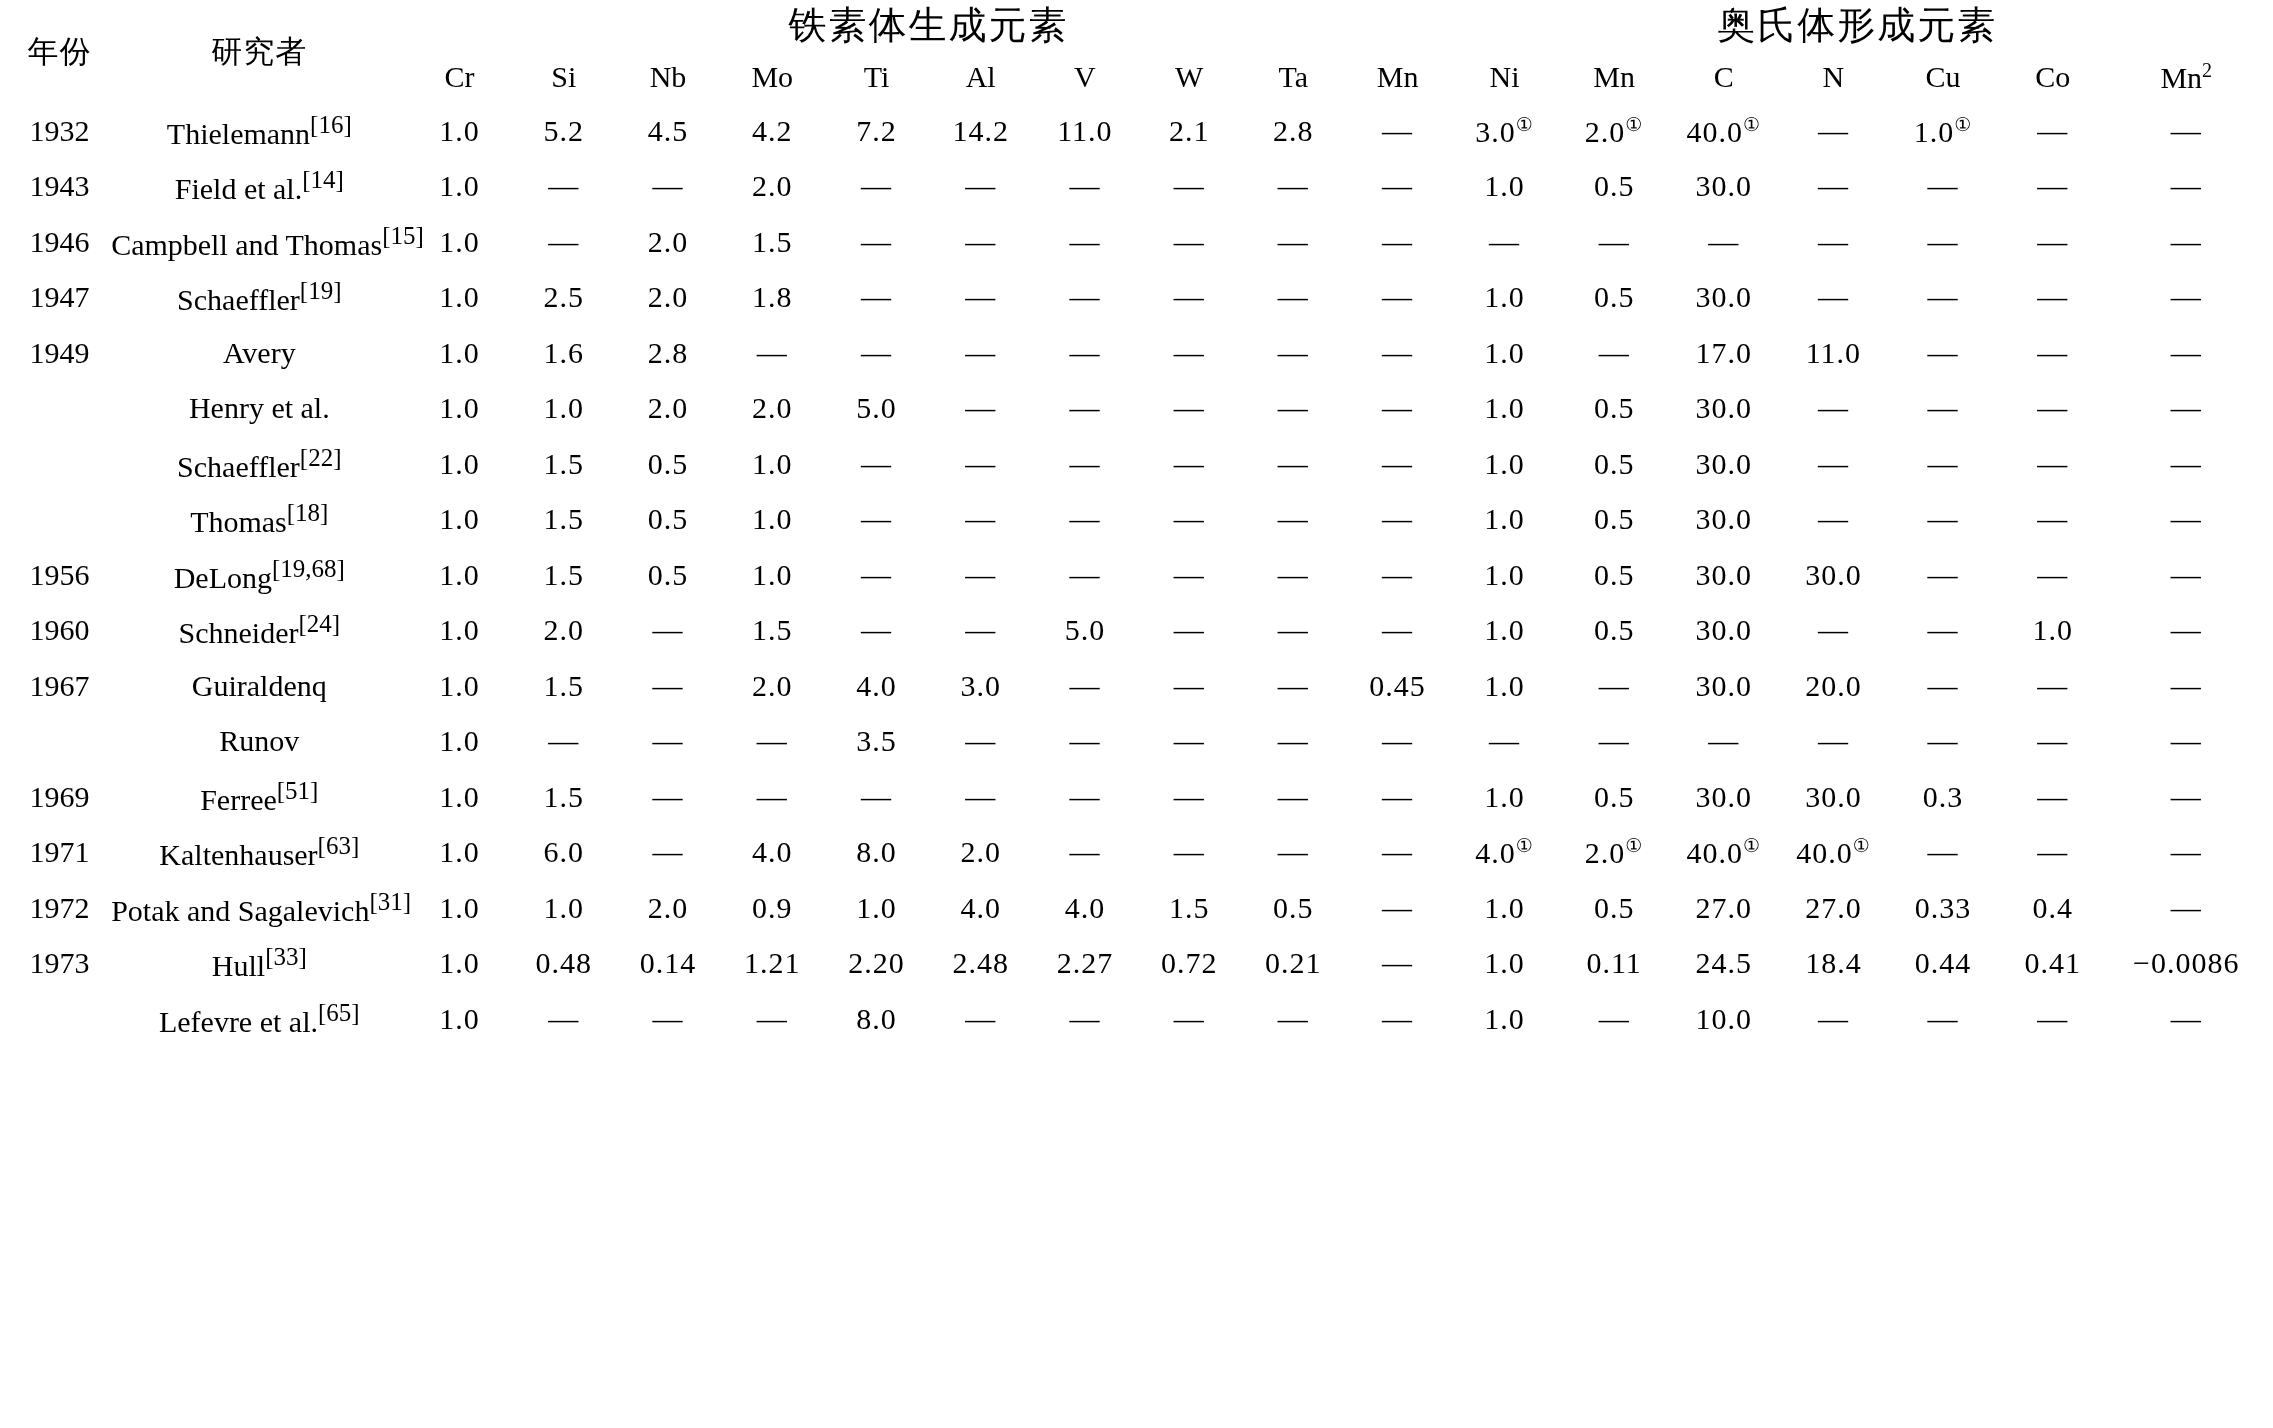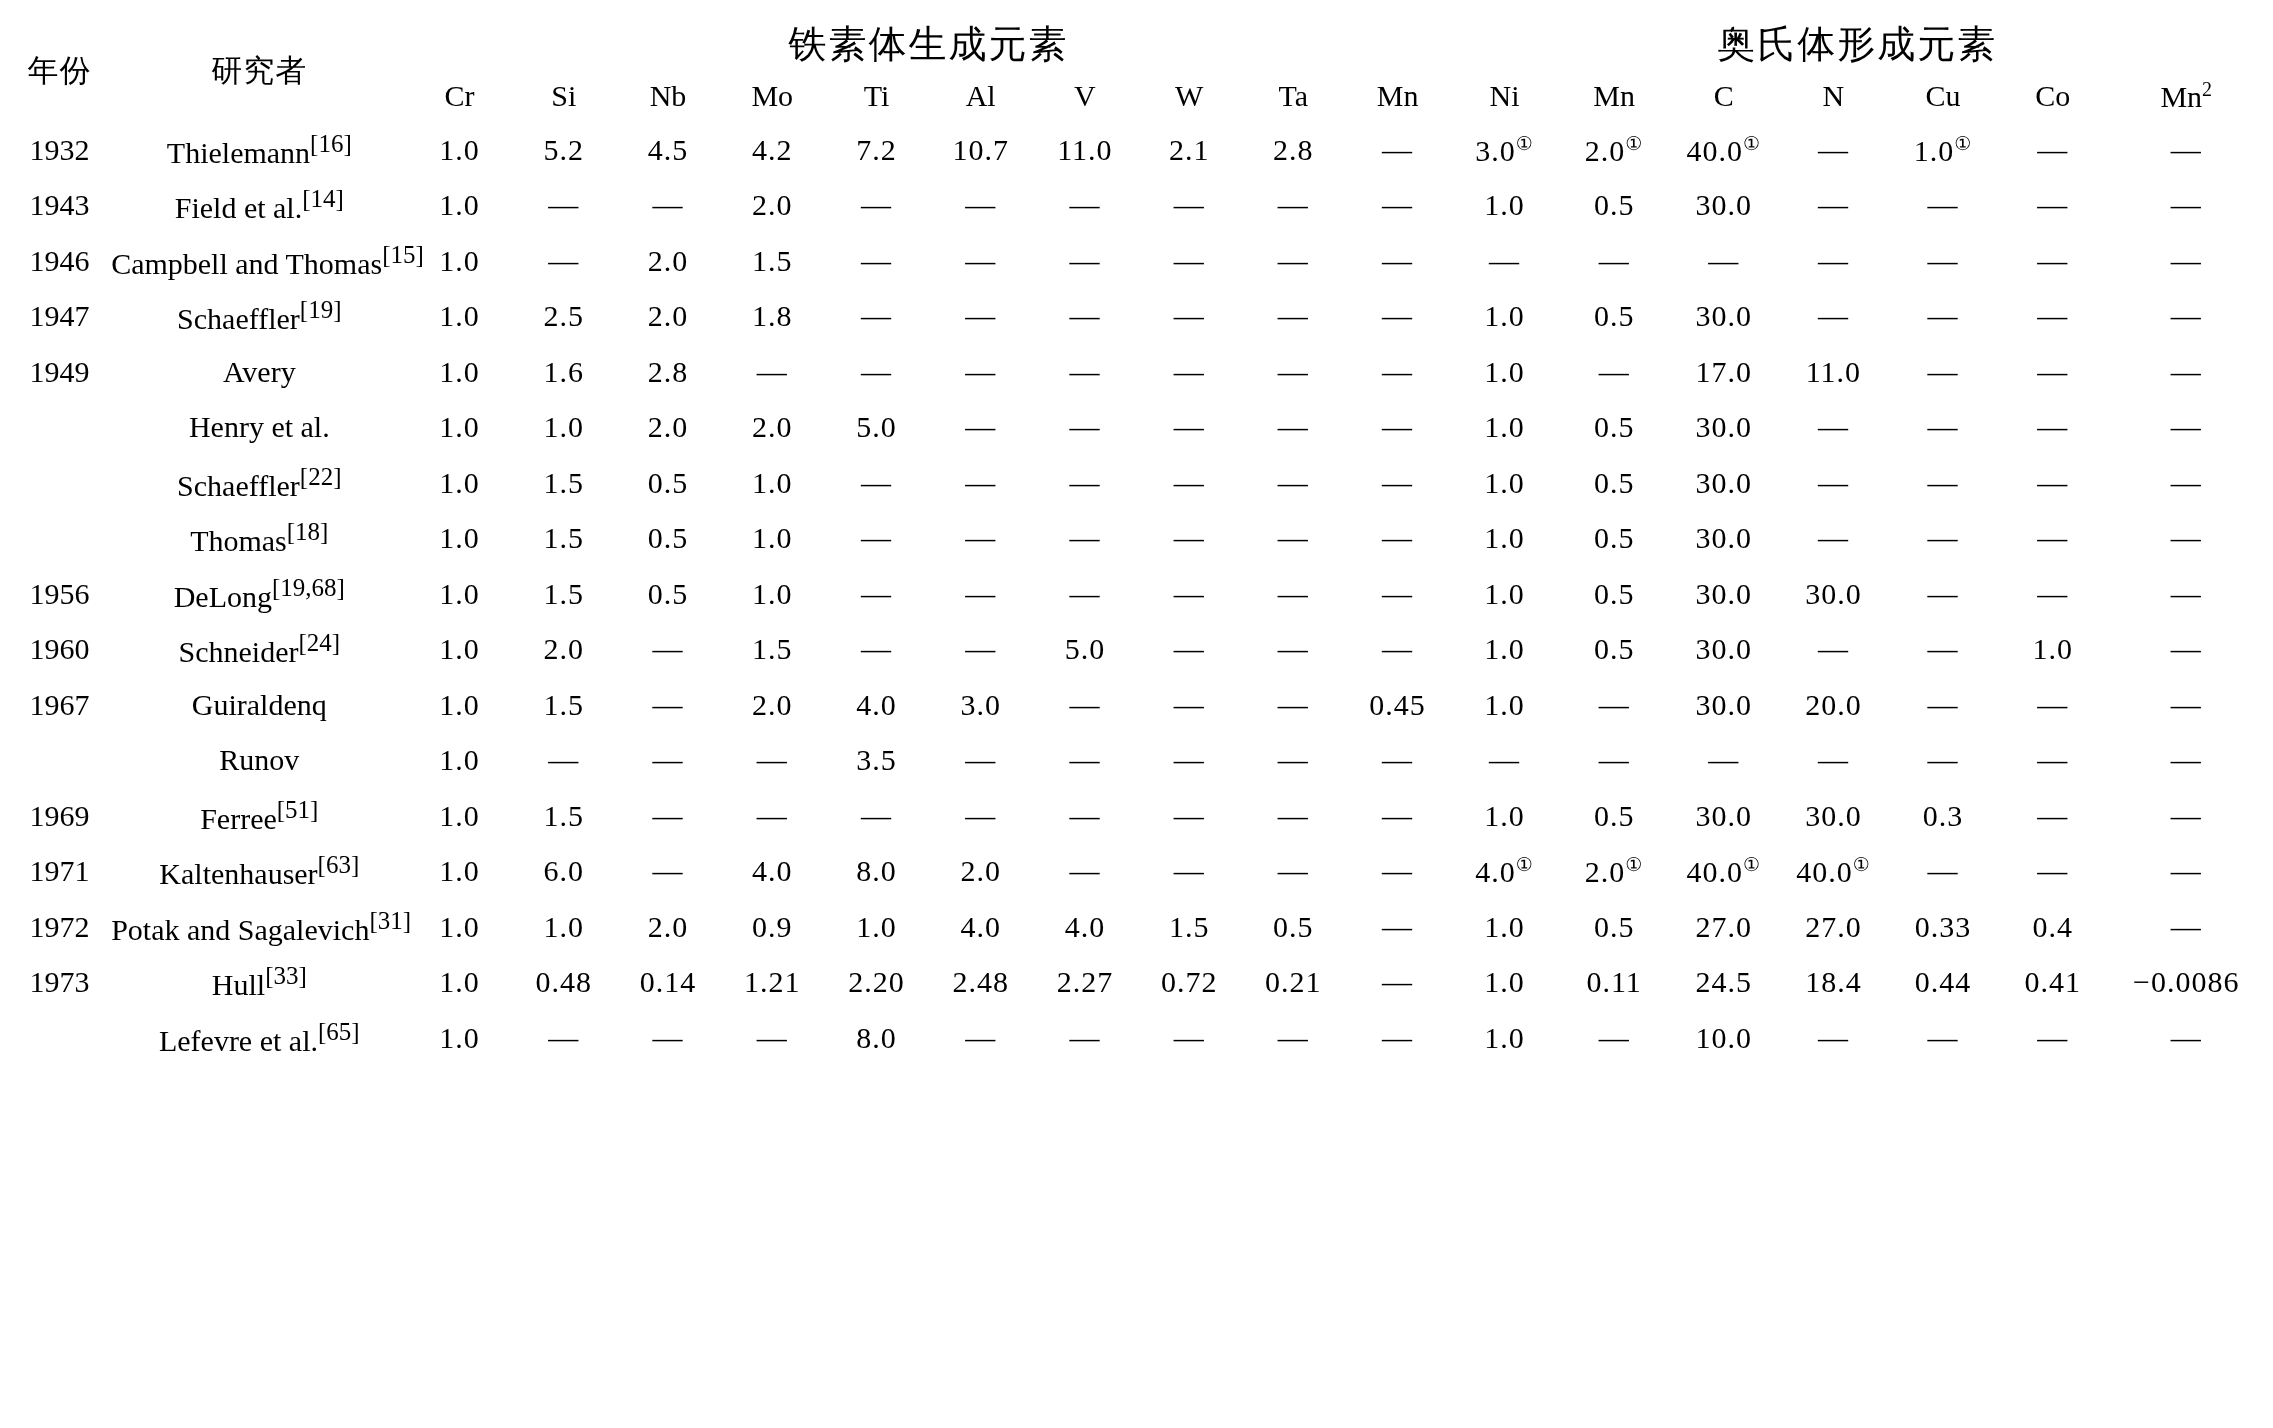--- a/index.html
+++ b/index.html
@@ -17,21 +17,20 @@
     position: relative;
     box-sizing: border-box;
     padding: 0 8px;
     overflow: hidden;
   }
   table.data-table {
     width: 2257px;
     border-collapse: collapse;
     table-layout: fixed;
     font-size: 30px;
-    margin-top: 19px;
   }
   table.data-table td, table.data-table th {
     border: none;
     padding: 0;
     text-align: center;
     vertical-align: middle;
     font-weight: normal;
   }
   
   .top-rule {
@@ -152,21 +151,21 @@
     </thead>
     <tbody id="tbody">
         <tr>
           <td class="year pad-top">1932</td>
           <td class="researcher"><span>Thielemann</span><sup class="ref">[16]</sup></td>
           <td class="num vline-left">1.0</td>
           <td class="num">5.2</td>
           <td class="num">4.5</td>
           <td class="num">4.2</td>
           <td class="num">7.2</td>
-          <td class="num">10.7</td>
+          <td class="num">14.2</td>
           <td class="num">11.0</td>
           <td class="num">2.1</td>
           <td class="num">2.8</td>
           <td class="num">—</td>
           <td class="num vline-left"><span>3.0</span><sup class="circ">①</sup></td>
           <td class="num"><span>2.0</span><sup class="circ">①</sup></td>
           <td class="num"><span>40.0</span><sup class="circ">①</sup></td>
           <td class="num"><span>—</span></td>
           <td class="num"><span>1.0</span><sup class="circ">①</sup></td>
           <td class="num"><span>—</span></td>

